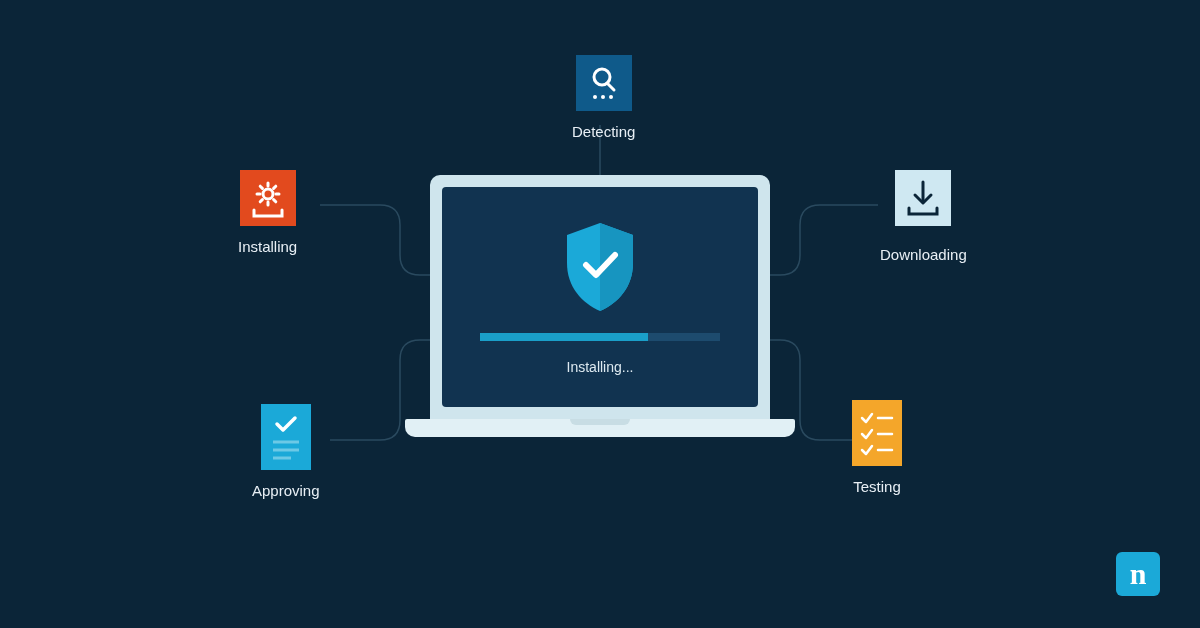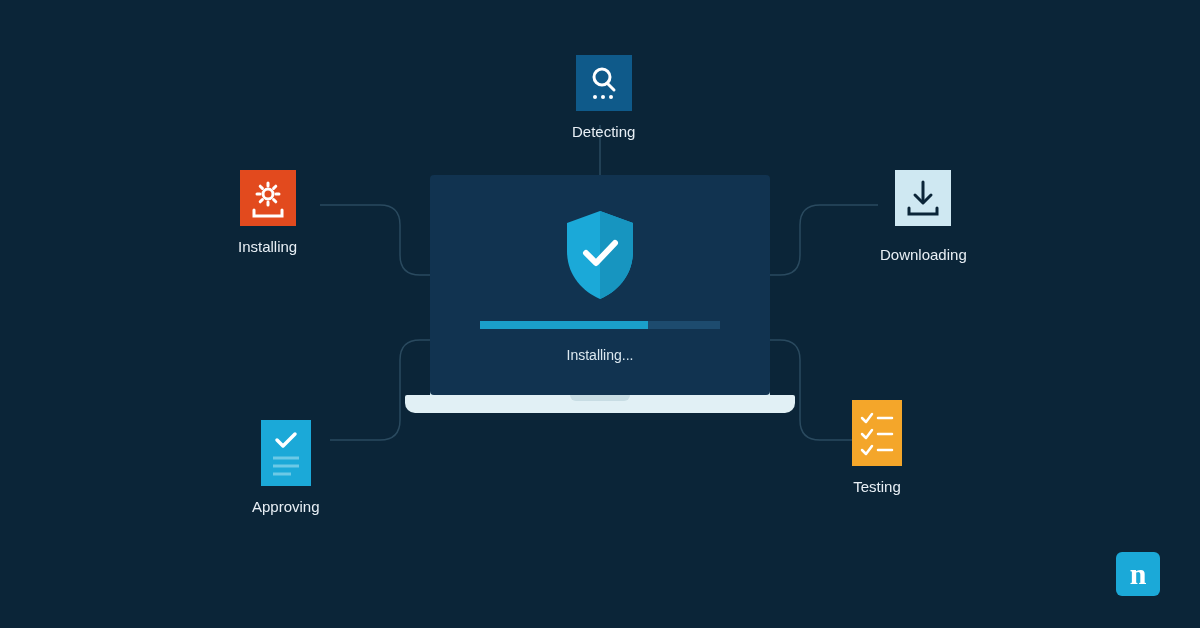--- a/index.html
+++ b/index.html
@@ -36,20 +36,21 @@
   
   .laptop {
     position: absolute;
     left: 430px;
     top: 175px;
     width: 340px;
   }
   .laptop-bezel {
     background: #cfe5ed;
     border-radius: 10px 10px 0 0;
+    padding: 12px;
   }
   .laptop-screen {
     background: #113350;
     border-radius: 4px;
     height: 220px;
     display: flex;
     flex-direction: column;
     align-items: center;
     justify-content: center;
     gap: 18px;
@@ -163,21 +164,21 @@
     <svg width="56" height="56" viewBox="0 0 56 56">
       <rect width="56" height="56" fill="#cfe8f2"></rect>
       <line x1="28" y1="12" x2="28" y2="32" stroke="#0b2538" stroke-width="3" stroke-linecap="round"></line>
       <polyline points="20,25 28,33 36,25" stroke="#0b2538" stroke-width="3" fill="none" stroke-linecap="round" stroke-linejoin="round"></polyline>
       <path d="M14 38 L14 44 L42 44 L42 38" stroke="#0b2538" stroke-width="3" fill="none" stroke-linecap="round"></path>
     </svg>
   </div>
   <div class="node-label">Downloading</div>
 </div>
 
-<div class="node" style="left:252px; top:420px;">
+<div class="node" style="left:252px; top:404px;">
   <div class="node-icon" style="width:50px;height:66px;">
     <svg width="50" height="66" viewBox="0 0 50 66">
       <rect width="50" height="66" fill="#1ba9d8"></rect>
       <polyline points="16,20 22,26 34,14" stroke="#fff" stroke-width="3.5" fill="none" stroke-linecap="round" stroke-linejoin="round"></polyline>
       <line x1="12" y1="38" x2="38" y2="38" stroke="#6cc9e6" stroke-width="3"></line>
       <line x1="12" y1="46" x2="38" y2="46" stroke="#6cc9e6" stroke-width="3"></line>
       <line x1="12" y1="54" x2="30" y2="54" stroke="#6cc9e6" stroke-width="3"></line>
     </svg>
   </div>
   <div class="node-label">Approving</div>

